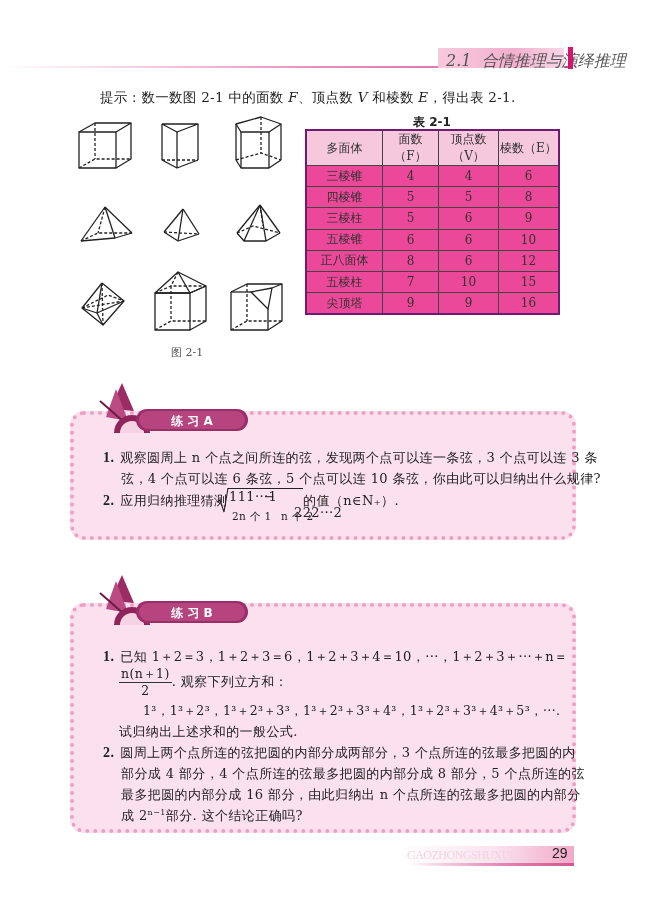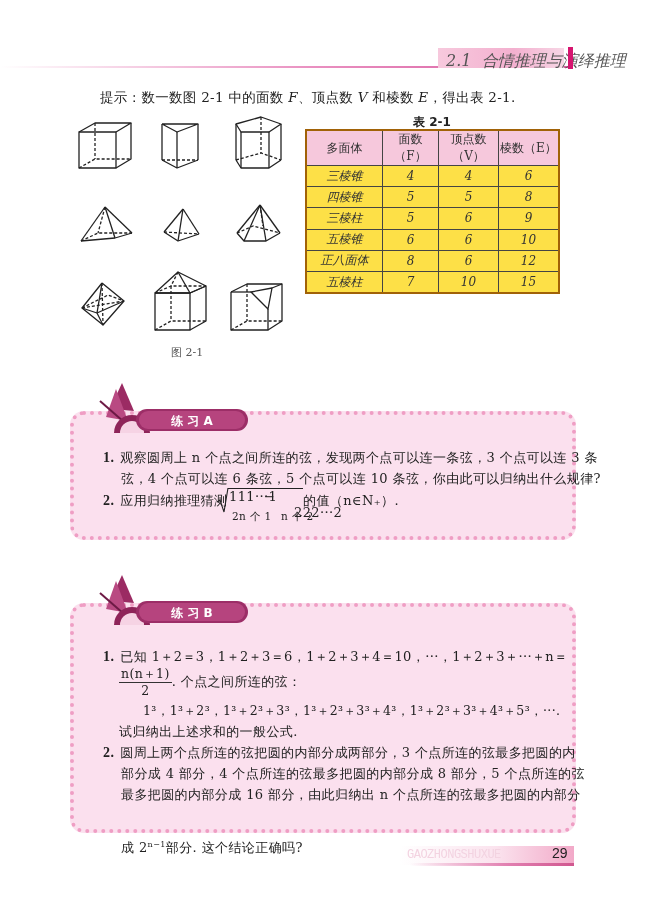--- a/index.html
+++ b/index.html
@@ -14,24 +14,24 @@
     background: linear-gradient(to right, #f7c9dd, #f3b0cf 60%, #f7d6e5); }
   .hdr-text { position: absolute; left: 446px; top: 51px; font-size: 16px; font-style: italic; color: #555; white-space: nowrap; }
   .hdr-bar { position: absolute; left: 568px; top: 47px; width: 5px; height: 22px; background: #d6156f; }
 
   .hint { position: absolute; left: 100px; top: 89px; font-size: 13.5px; letter-spacing: 0.3px; white-space: nowrap; }
   .hint i { font-family: "DejaVu Serif", serif; }
 
   
   .tcap { position: absolute; left: 413px; top: 114px; font-size: 12px; font-weight: bold; font-family: "DejaVu Sans", sans-serif; }
   table.poly { position: absolute; left: 305px; top: 129px; border-collapse: collapse; font-size: 12px;
-    border: 2px solid #a16207; }
+    border: 2px solid #701a75; }
   table.poly td, table.poly th { border: 1px solid #444; text-align: center; height: 20.2px; padding: 0; font-weight: normal; color: #333; }
   table.poly th { background: #f6c8dc; }
-  table.poly td { background: #fde047; font-style: italic; }
+  table.poly td { background: #ec4899; }
   table.poly .c0 { width: 75px; }
   table.poly .c1 { width: 55px; margin-left: 13px; }
   table.poly .c2 { width: 59px; }
   table.poly .c3 { width: 59px; }
 
   
   .fig { position: absolute; }
   .figcap { position: absolute; left: 171px; top: 345px; font-size: 11px; color: #555; }
 
   
@@ -45,21 +45,21 @@
   .frac { display: inline-block; vertical-align: middle; text-align: center; font-size: 12.5px; line-height: 16px; }
   .frac .num { border-bottom: 1px solid #333; padding: 0 2px; display: block; }
   .frac .den { display: block; }
   sup { font-size: 8px; }
 
   
   .ftr-band { position: absolute; left: 400px; top: 846px; width: 174px; height: 19px;
     background: linear-gradient(to right, rgba(255,255,255,0) 0%, #fbe3ee 55%, #f2a9c8 100%); }
   .ftr-line { position: absolute; left: 410px; top: 863px; width: 164px; height: 3px;
     background: linear-gradient(to right, rgba(230,120,180,0) 0%, #e17fb0 60%, #d0578f 100%); }
-  .ftr-brand { position: absolute; left: 407px; top: 848px; font-family: Liberation Mono, monospace; font-size: 12px; color: #f3d3e1; letter-spacing: -0.5px; }
+  .ftr-brand { position: absolute; left: 407px; top: 848px; font-family: Liberation Serif, serif; font-size: 12px; color: #f3d3e1; letter-spacing: -0.5px; }
   .ftr-page { position: absolute; left: 552px; top: 845px; font-family: "Liberation Sans", sans-serif; font-size: 14px; color: #222; }
 </style>
 </head>
 <body>
 
 <div class="hdr-line"></div>
 <div class="hdr-tab"></div>
 <div class="hdr-text">
   <span>2.1</span>&nbsp;&nbsp;<span>合情推理与演绎推理</span>
 </div>
@@ -106,20 +106,26 @@
         <td>正八面体</td>
         <td>8</td>
         <td>6</td>
         <td>12</td>
       </tr>
   <tr>
         <td>五棱柱</td>
         <td>7</td>
         <td>10</td>
         <td>15</td>
+      </tr>
+  <tr>
+        <td>尖顶塔</td>
+        <td>9</td>
+        <td>9</td>
+        <td>16</td>
       </tr>
 </tbody>
   </table>
 
 <svg class="fig" style="left:60px;top:110px;" width="240" height="235" viewBox="0 0 240 235" fill="none" stroke="#222" stroke-width="1.3" stroke-linejoin="round">
 
   <g>
     <polygon points="19,22 56,22 56,58 19,58"></polygon>
     <polyline points="19,22 35,13 71,13 56,22"></polyline>
     <polyline points="71,13 71,49 56,58"></polyline>
@@ -259,37 +265,37 @@
   <text x="100" y="44" text-anchor="middle" font-family="DejaVu Sans, sans-serif" font-size="12" font-weight="bold" fill="#ffffff">练 习 B</text>
 </svg>
 
 <div class="q" style="left:103px;top:648px;">
   <span class="qn">1.</span><span>已知 1＋2＝3，1＋2＋3＝6，1＋2＋3＋4＝10，···，1＋2＋3＋···＋n＝</span>
 </div>
 <div class="q" style="left:119px;top:666px;">
   <span class="frac">
     <span class="num">n(n＋1)</span>
     <span class="den">2</span>
-  </span><span>. 个点之间所连的弦：</span>
+  </span><span>. 观察下列立方和：</span>
 </div>
 <div class="q" style="left:143px;top:703px;font-size:12.5px;">
   <span>1³，1³＋2³，1³＋2³＋3³，1³＋2³＋3³＋4³，1³＋2³＋3³＋4³＋5³，···.</span>
 </div>
 <div class="q" style="left:119px;top:723px;">
   <span>试归纳出上述求和的一般公式.</span>
 </div>
 <div class="q" style="left:103px;top:744px;">
   <span class="qn">2.</span><span>圆周上两个点所连的弦把圆的内部分成两部分，3 个点所连的弦最多把圆的内</span>
 </div>
 <div class="q" style="left:121px;top:765px;">
   <span>部分成 4 部分，4 个点所连的弦最多把圆的内部分成 8 部分，5 个点所连的弦</span>
 </div>
 <div class="q" style="left:121px;top:786px;">
   <span>最多把圆的内部分成 16 部分，由此归纳出 n 个点所连的弦最多把圆的内部分</span>
 </div>
-<div class="q" style="left:121px;top:807px;margin-top:32px;">
+<div class="q" style="left:121px;top:807px;">
   <span>成 2</span><sup>n−1</sup><span>部分. 这个结论正确吗?</span>
 </div>
 
 <div class="ftr-band"></div>
 <div class="ftr-line"></div>
 <div class="ftr-brand">GAOZHONGSHUXUE</div>
 <div class="ftr-page">29</div>
 
 </body></html>

